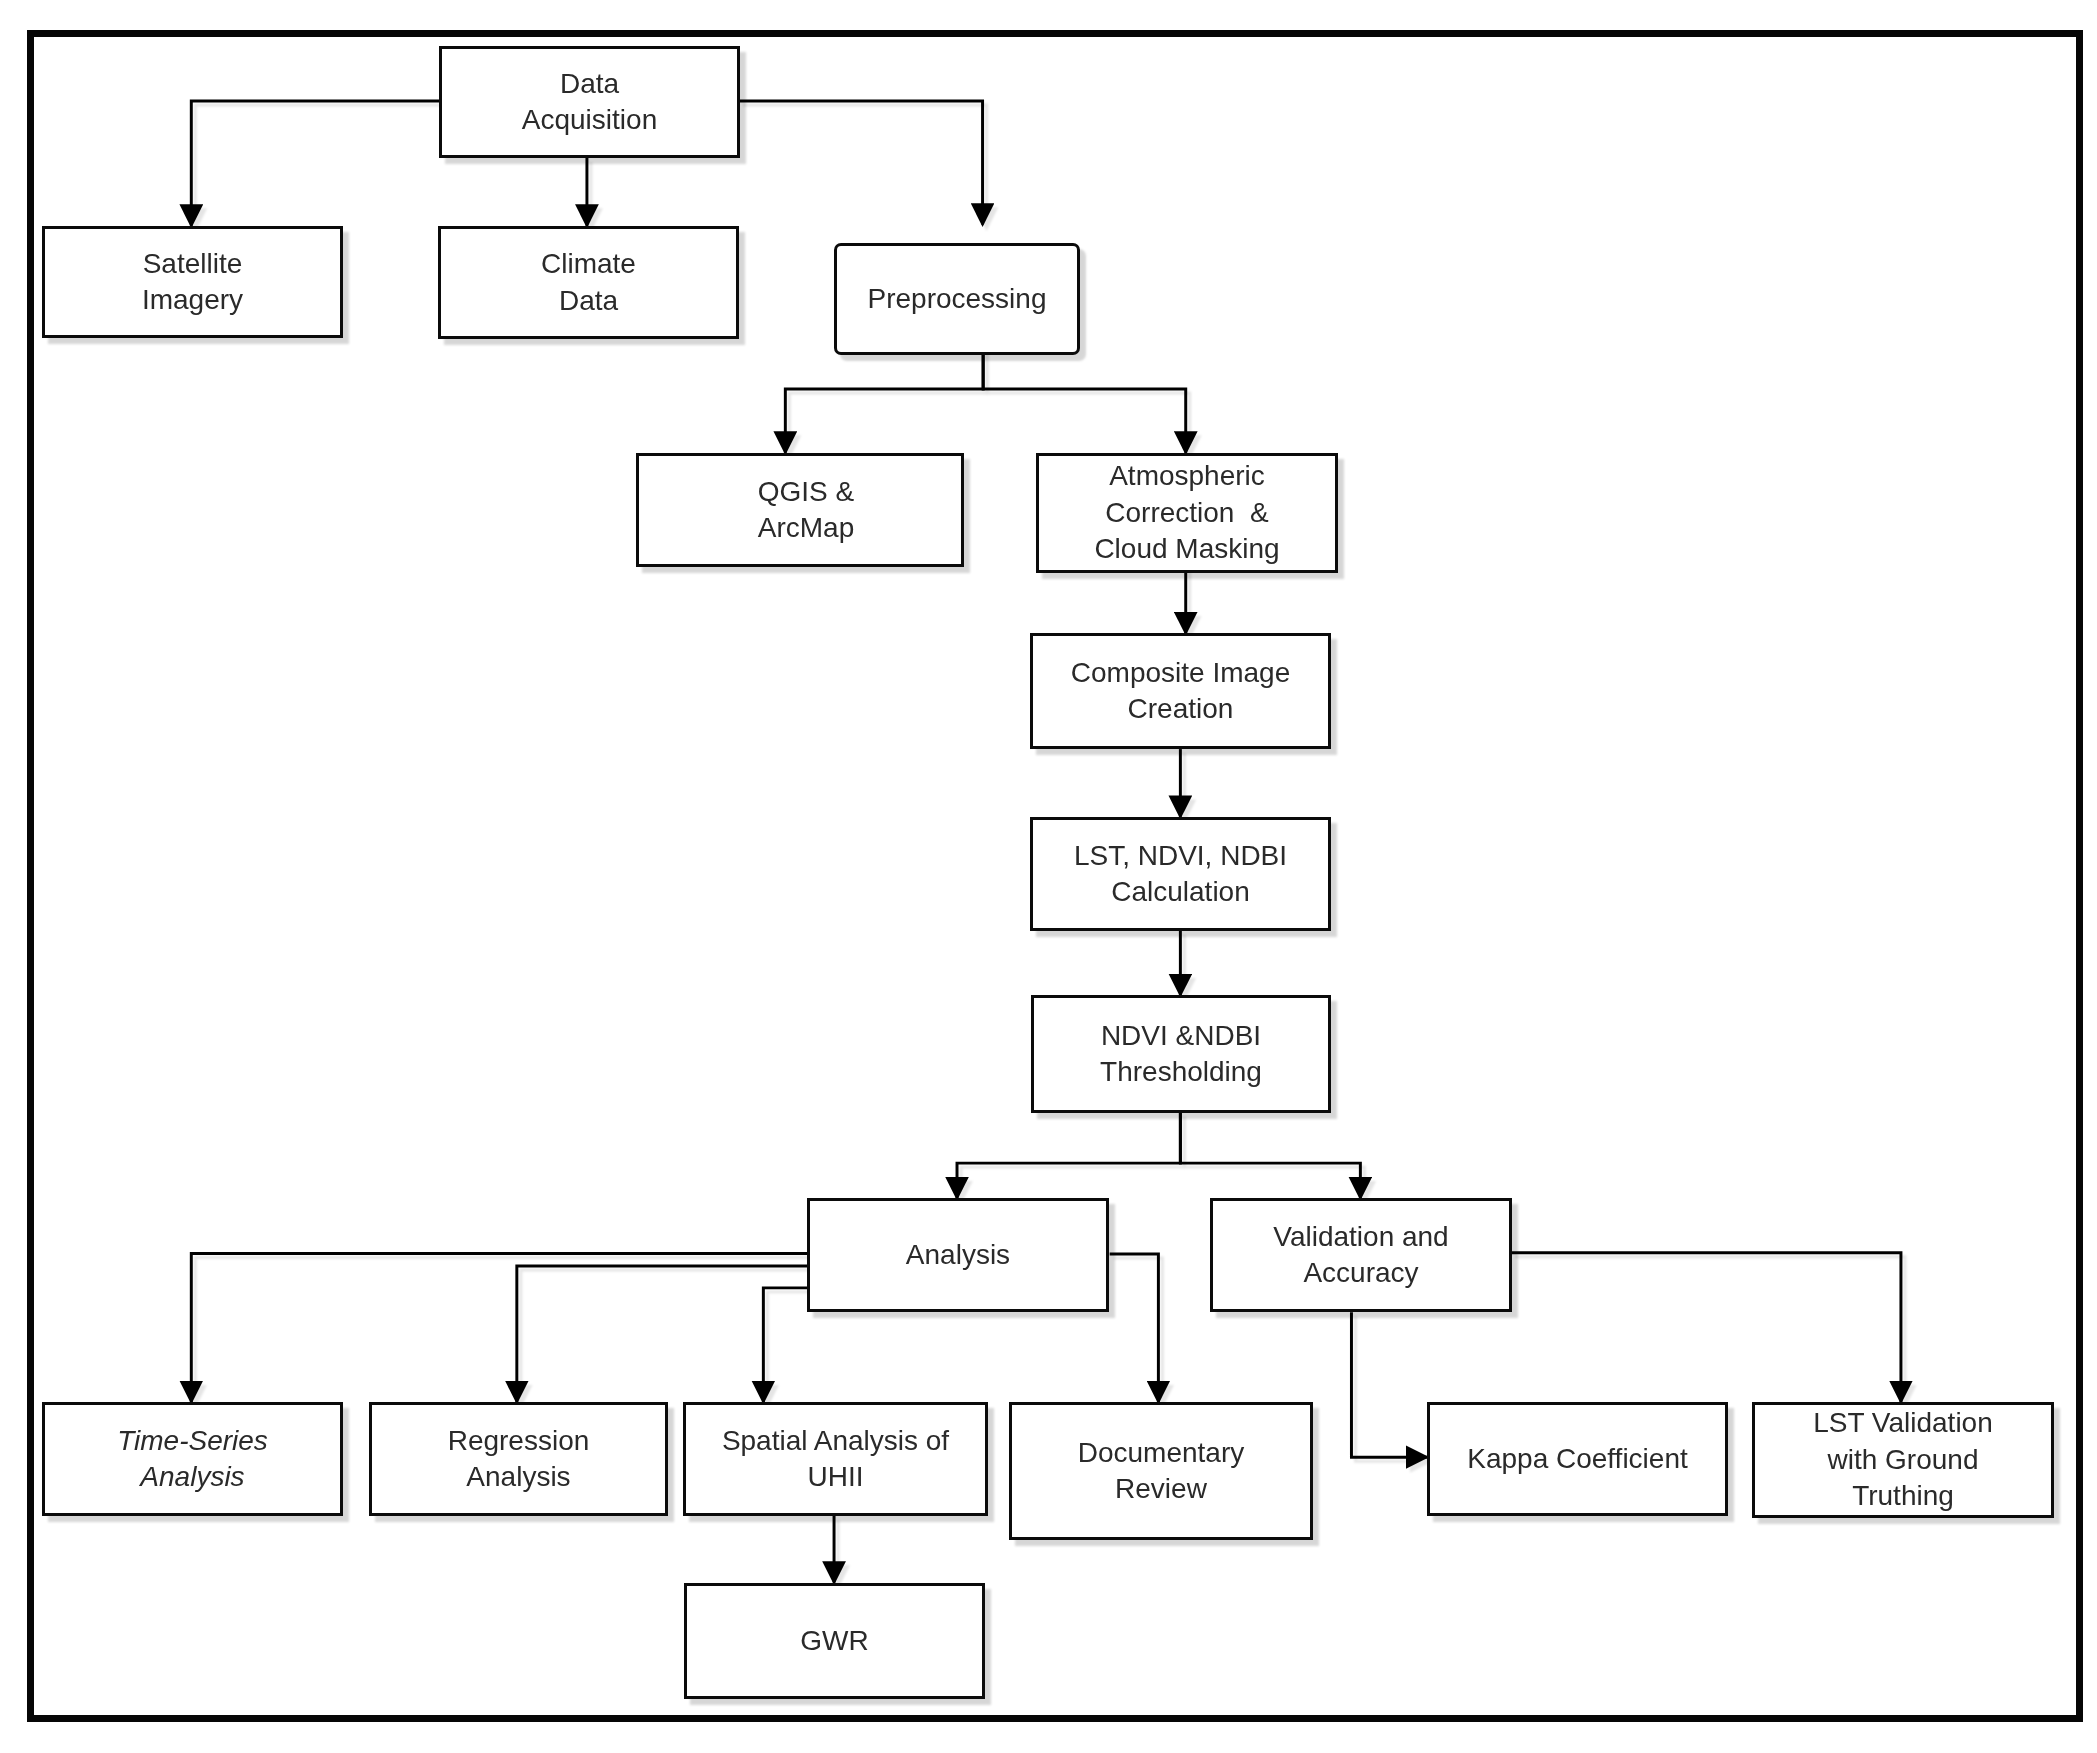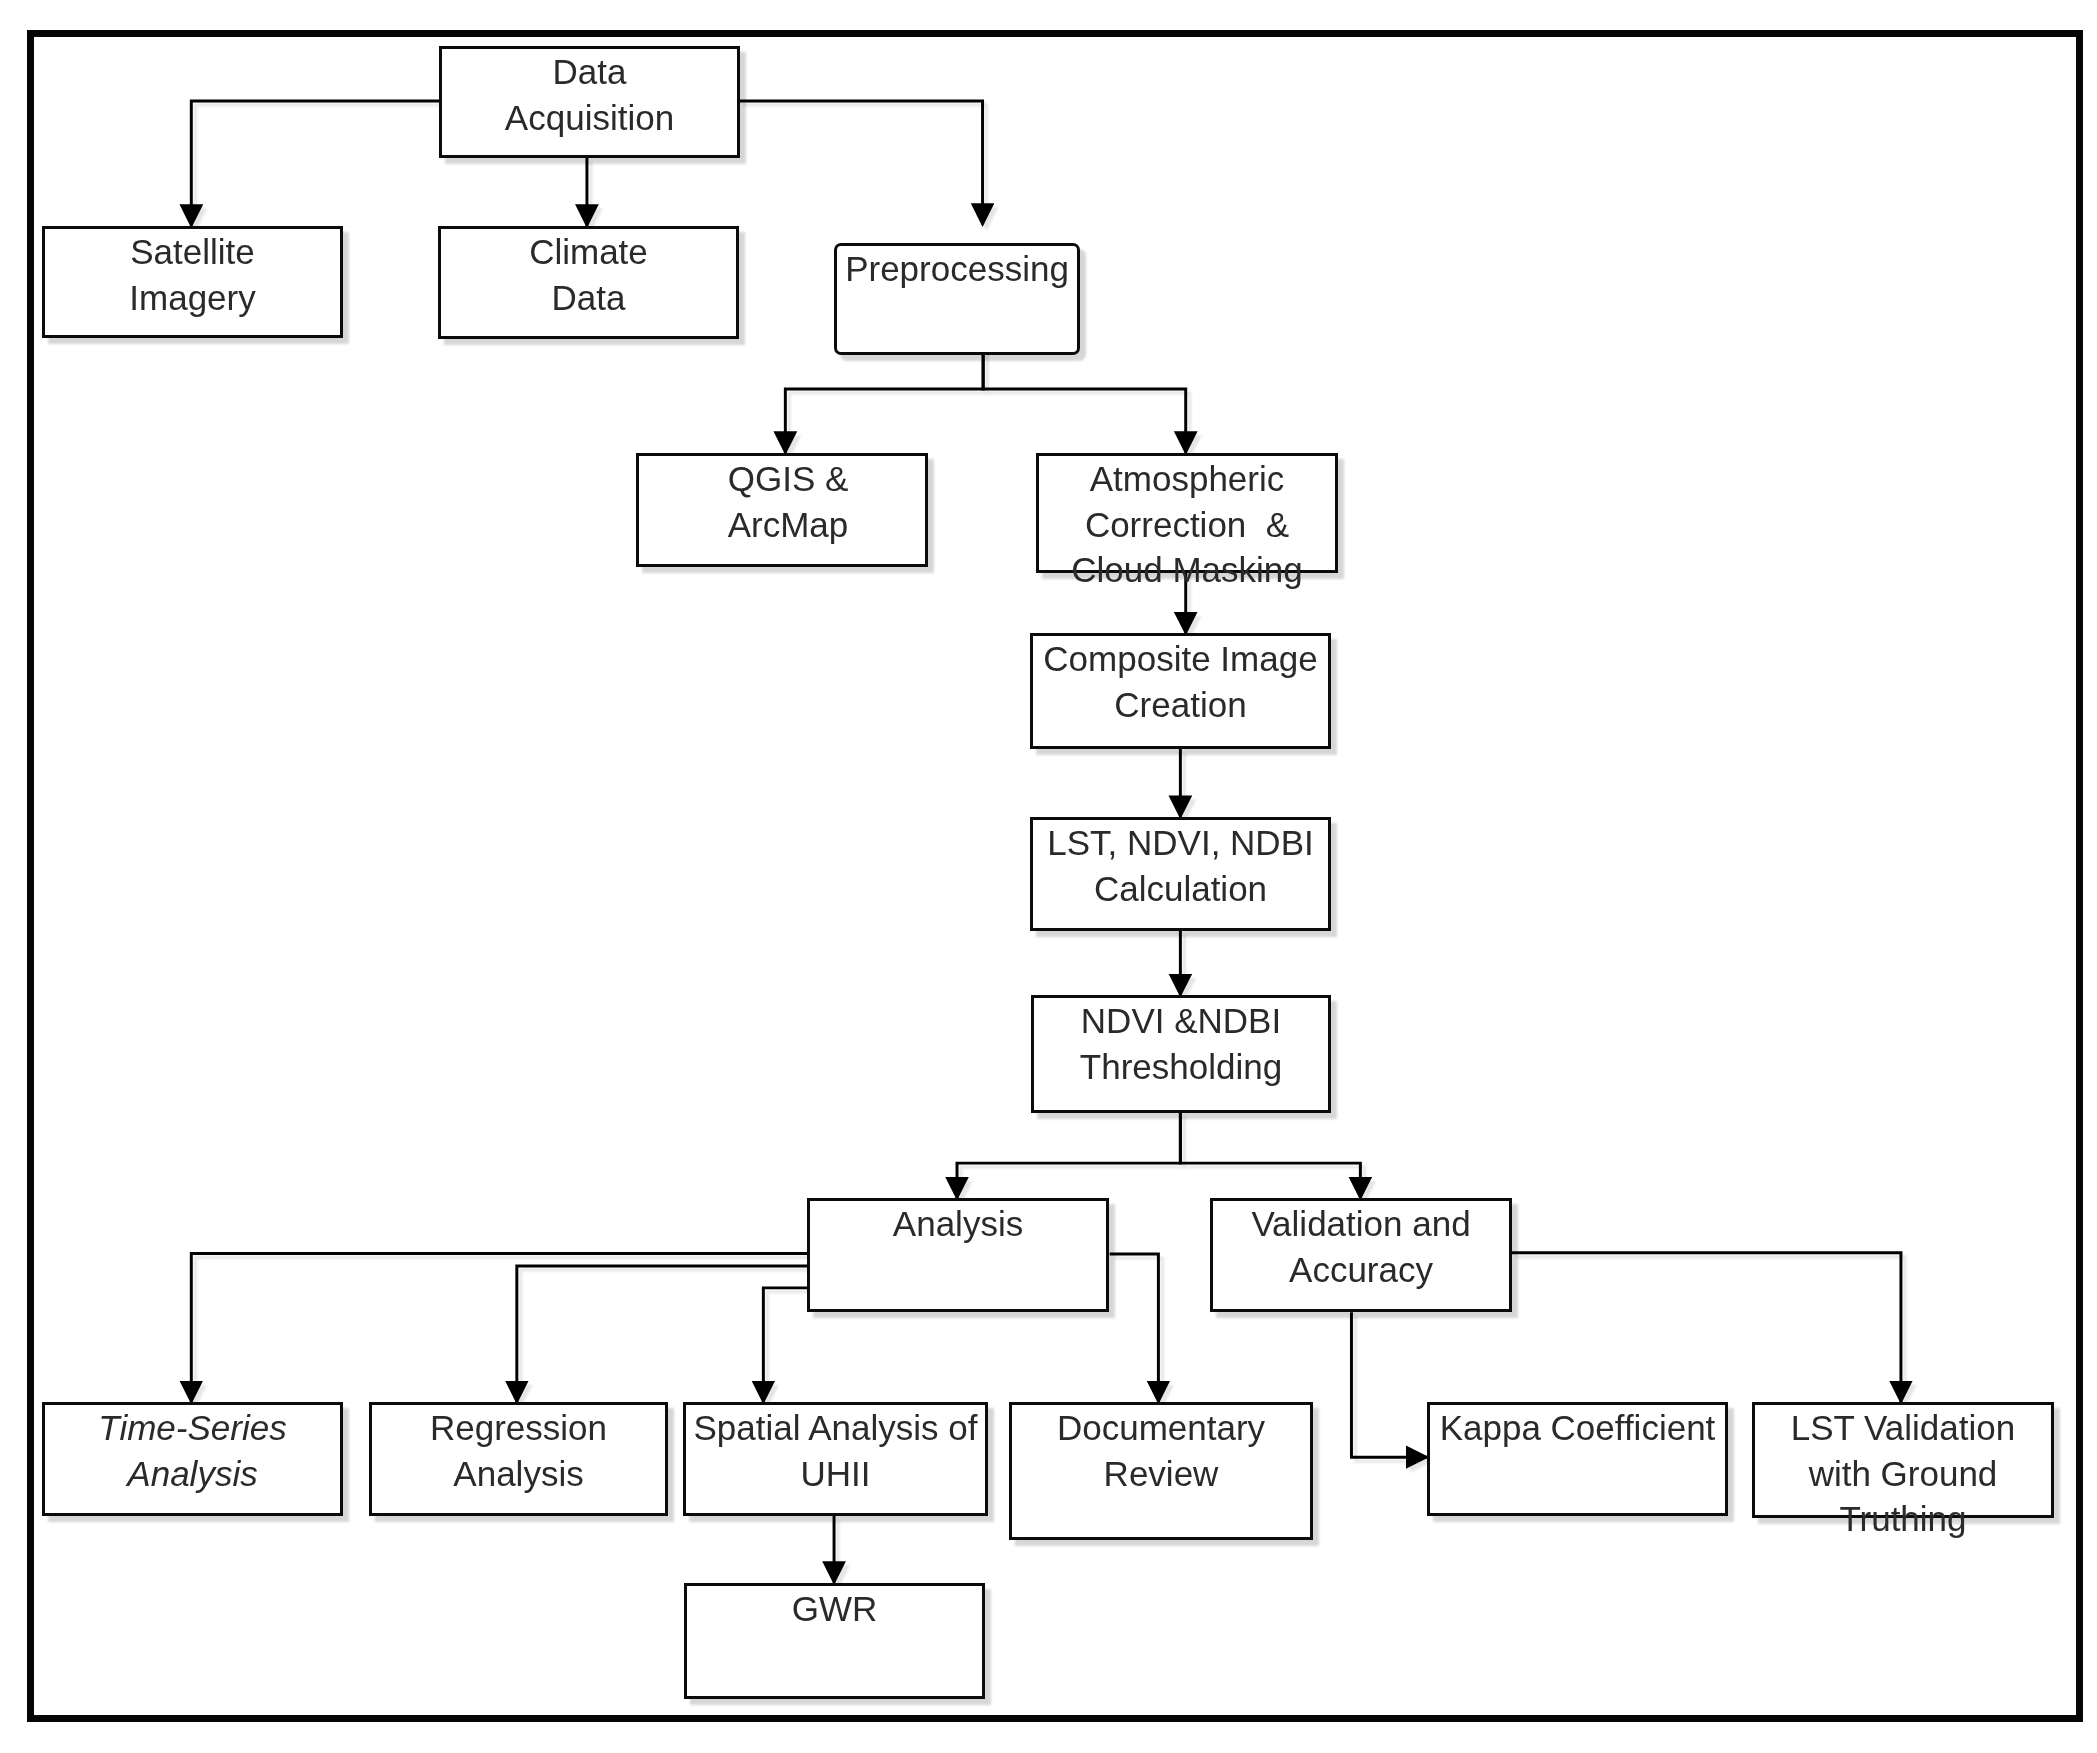--- a/index.html
+++ b/index.html
@@ -38,34 +38,34 @@
     stroke: #000000;
     stroke-width: 5px;
   }
   .node {
     position: absolute;
     box-sizing: border-box;
     background: #ffffff;
     border: 3px solid #0b0b0b;
     box-shadow: 6px 6px 2.4px rgba(0,0,0,0.16);
     display: flex;
-    align-items: flex-start;
+    align-items: center;
     justify-content: center;
     text-align: center;
     color: #2a2a2a;
-    font-size: 35px;
+    font-size: 28px;
     line-height: 1.3;
   }
   .node .lbl { white-space: pre; }
 
   #n-data-acquisition { left: 439px;  top: 46px;   width: 301px; height: 112px; }
   #n-satellite        { left: 42px;   top: 226px;  width: 301px; height: 112px; }
   #n-climate          { left: 438px;  top: 226px;  width: 301px; height: 113px; }
   #n-preprocessing    { left: 834px; top: 243px;  width: 246px; height: 112px; border-radius: 7px; }
-  #n-qgis             { left: 636px; top: 453px;  width: 292px; height: 114px; padding-left: 12px; }
+  #n-qgis             { left: 636px; top: 453px;  width: 328px; height: 114px; padding-left: 12px; }
   #n-atmos            { left: 1036px; top: 453px;  width: 302px; height: 120px; }
   #n-composite        { left: 1030px; top: 633px; width: 301px; height: 116px; }
   #n-lstcalc          { left: 1030px; top: 817px; width: 301px; height: 114px; }
   #n-threshold        { left: 1031px; top: 995px; width: 300px; height: 118px; }
   #n-analysis         { left: 807px; top: 1198px; width: 302px; height: 114px; }
   #n-validation       { left: 1210px; top: 1198px; width: 302px; height: 114px; }
   #n-timeseries       { left: 42px;   top: 1402px; width: 301px; height: 114px; font-style: italic; }
   #n-regression       { left: 369px;  top: 1402px; width: 299px; height: 114px; }
   #n-spatial          { left: 683px; top: 1402px; width: 305px; height: 114px; }
   #n-documentary      { left: 1009px; top: 1402px; width: 304px; height: 138px; }

